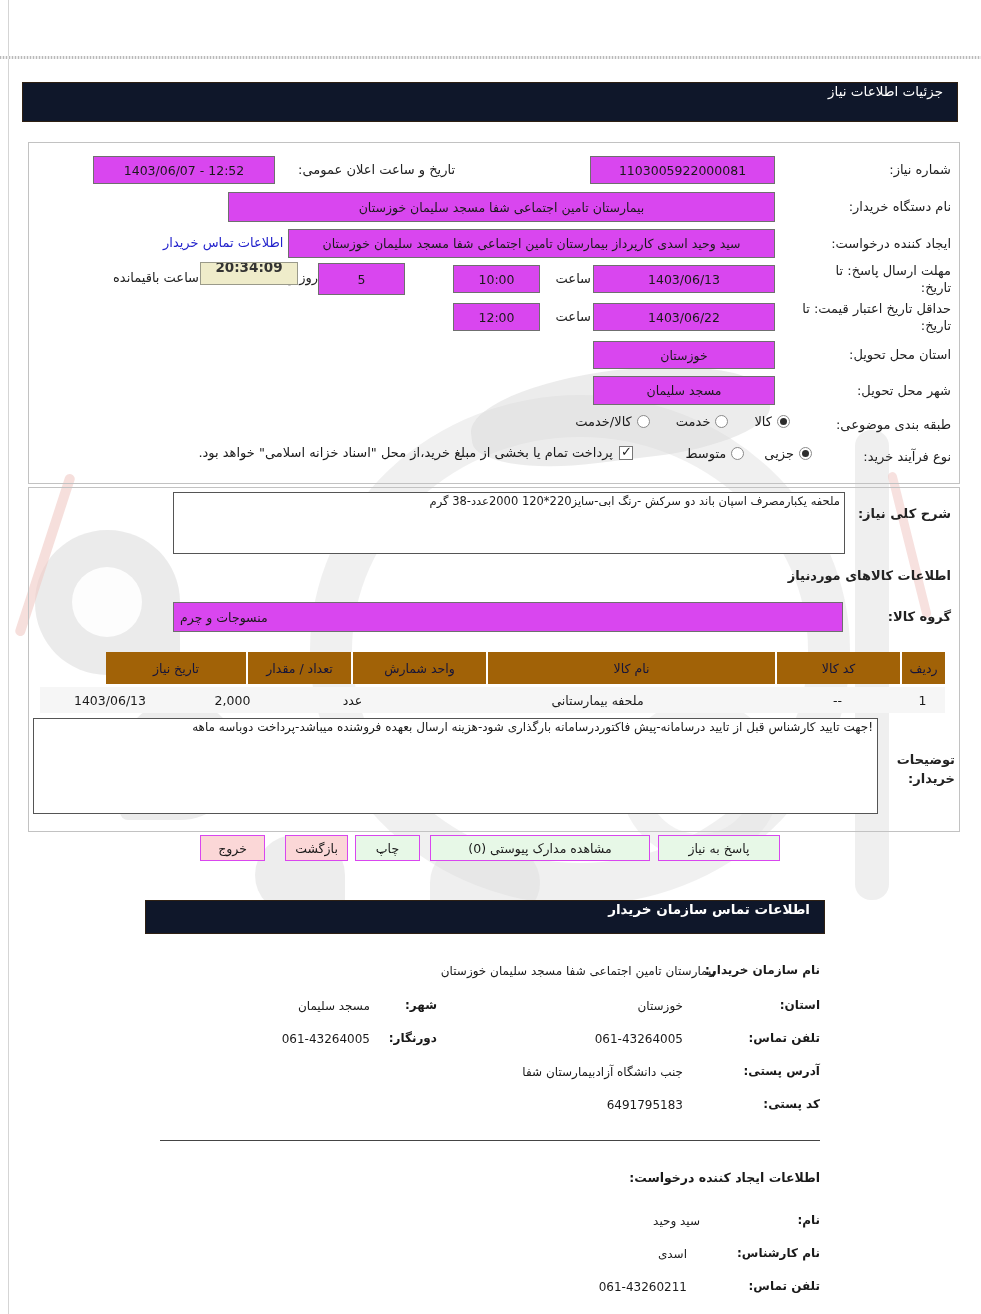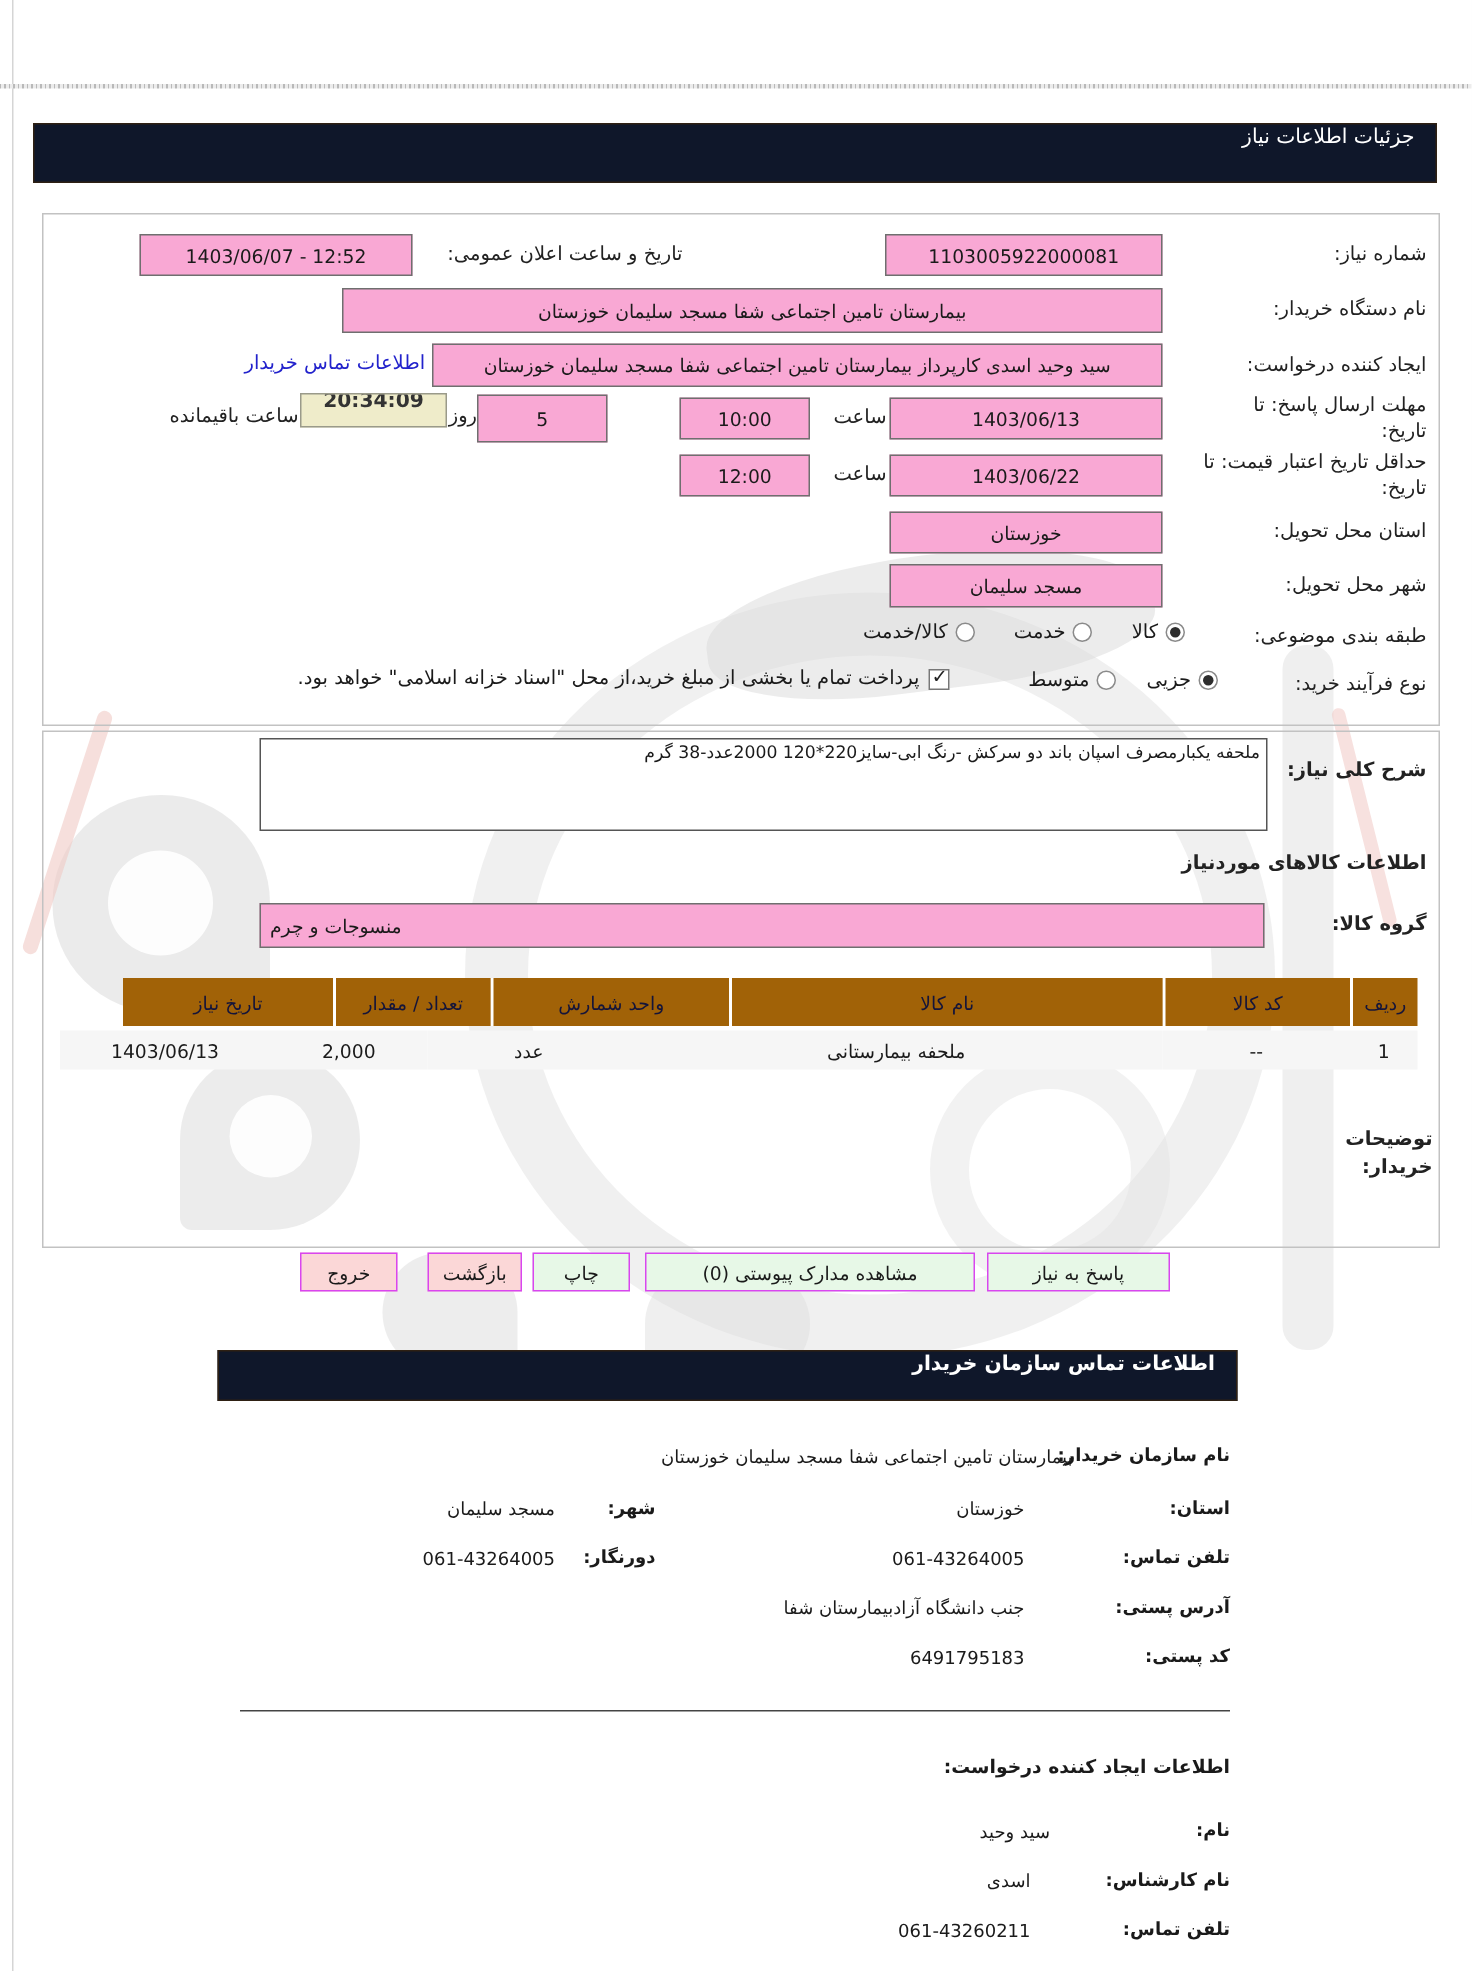--- a/index.html
+++ b/index.html
@@ -1,21 +1,21 @@
 <!DOCTYPE html>
 <html lang="fa" dir="rtl"><head>
 <meta charset="utf-8">
 <style>
   html,body{margin:0;padding:0;background:#fdfdfd;}
   #page{position:relative;width:981px;height:1314px;background:#ffffff;overflow:hidden;
         font-family:"DejaVu Sans",sans-serif;font-size:13px;color:#1a1a1a;direction:rtl;}
   .abs{position:absolute;}
   .lbl{color:#222;white-space:nowrap;}
   .bold{font-weight:bold;}
-  .input{border:1px solid #6f6f6f;background:#f9a8d4;display:flex;align-items:center;
+  .input{border:1px solid #6f6f6f;background:#d946ef;display:flex;align-items:center;
          justify-content:center;white-space:nowrap;overflow:hidden;z-index:2;font-size:12.5px;margin-left:24px;}
   .input.rt{justify-content:flex-end;padding-left:6px;padding-right:6px;}
   .tarea{border:1px solid #555;background:#fff;z-index:2;padding:1px 4px;font-size:11.5px;
          text-align:right;overflow:hidden;line-height:15px;}
   .num{direction:ltr;unicode-bidi:isolate;}
   .radio{width:13px;height:13px;border:1px solid #8a8a8a;border-radius:50%;background:#fff;
          display:inline-block;box-sizing:border-box;flex:0 0 auto;}
   .radio.checked{position:relative;}
   .radio.checked::after{content:'';position:absolute;left:2px;top:2px;width:7px;height:7px;
          border-radius:50%;background:#2d2d2d;}
@@ -169,36 +169,39 @@
   <div class="abs lbl bold" style="right:30px;top:609px;z-index:2;">گروه کالا:</div>
   <div class="abs input rt" style="right:138px;top:602px;width:656px;height:28px;">
     <span>منسوجات و چرم</span>
   </div>
 
   <div class="abs" style="right:36px;top:652px;width:905px;z-index:2;">
     <div style="display:flex;height:32px;">
       <div class="hcell" style="width:45px;">ردیف</div>
       <div class="hcell" style="width:125px;">کد کالا</div>
       <div class="hcell" style="width:289px;">نام کالا</div>
-      <div class="hcell" style="width:159px;">واحد شمارش</div>
+      <div class="hcell" style="width:135px;">واحد شمارش</div>
       <div class="hcell" style="width:105px;">تعداد / مقدار</div>
       <div class="hcell" style="width:140px;border-left:none;">تاریخ نیاز</div>
     </div>
     <div style="display:flex;height:26px;margin-top:3px;">
       <div class="dcell" style="width:45px;">1</div>
       <div class="dcell" style="width:125px;">--</div>
       <div class="dcell" style="width:355px;">ملحفه بیمارستانی</div>
       <div class="dcell" style="width:135px;">عدد</div>
       <div class="dcell num" style="width:105px;">2,000</div>
       <div class="dcell num" style="width:140px;">1403/06/13</div>
     </div>
   </div>
 
   <div class="abs lbl bold" style="right:26px;top:752px;z-index:2;">توضیحات</div>
   <div class="abs lbl bold" style="right:26px;top:771px;z-index:2;">خریدار:</div>
+  <div class="abs tarea" style="right:103px;top:718px;width:835px;height:92px;font-size:12px;">
+    <span>!جهت تایید کارشناس قبل از تایید درسامانه-پیش فاکتوردرسامانه بارگذاری شود-هزینه ارسال بعهده فروشنده میباشد-پرداخت دوباسه ماهه</span>
+  </div>
 
   <button class="btn green" style="right:201px;top:835px;width:122px;">پاسخ به نیاز</button>
   <button class="btn green" style="right:331px;top:835px;width:220px;">مشاهده مدارک پیوستی (0)</button>
   <button class="btn green" style="right:561px;top:835px;width:65px;">چاپ</button>
   <button class="btn pink" style="right:633px;top:835px;width:63px;">بازگشت</button>
   <button class="btn pink" style="right:716px;top:835px;width:65px;">خروج</button>
 
   <div class="abs bar" style="left:145px;top:900px;width:680px;height:34px;font-weight:bold;">
     <span>اطلاعات تماس سازمان خریدار</span>
   </div>

